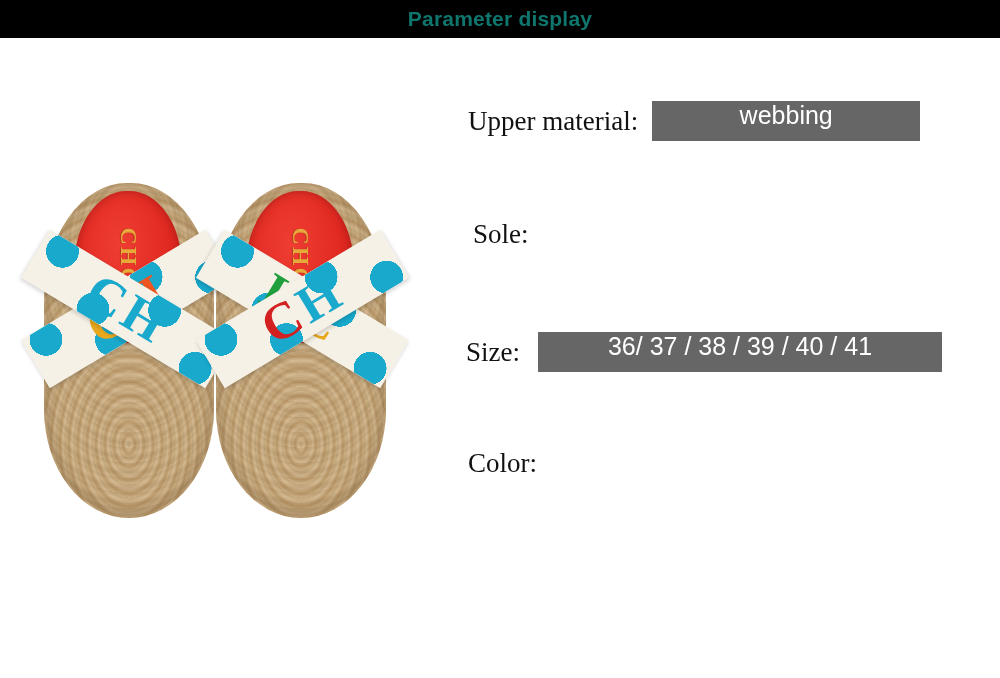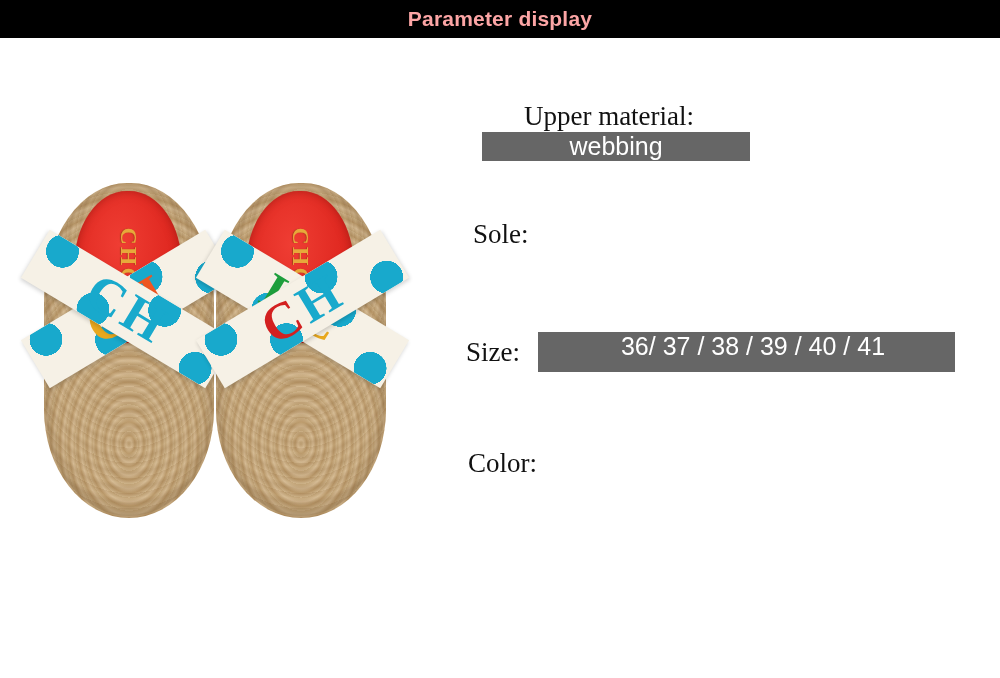--- a/index.html
+++ b/index.html
@@ -20,21 +20,21 @@
     position: absolute;
     left: 0; top: 0;
     width: 1000px;
     height: 38px;
     background: #000000;
     display: flex;
     align-items: center;
     justify-content: center;
   }
   .header-title {
-    color: #fca5a5;
+    color: #0f766e;
     font-family: "Liberation Sans", sans-serif;
     font-weight: bold;
     font-size: 21px;
     letter-spacing: .2px;
   }
 
   
   .content {
     position: absolute;
     left: 0; top: 38px;
@@ -197,28 +197,28 @@
     justify-content: center;
   }
   .spec-value {
     color: #ffffff;
     font-family: "Liberation Sans", sans-serif;
     font-size: 25px;
     white-space: nowrap;
   }
 
   
-  #row-upper  { left: 468px; top: 63px; flex-direction: column;  }
+  #row-upper  { left: 468px; top: 63px;  }
   #row-upper  .spec-value-box { width: 268px; margin-left: 14px; }
 
   #row-sole   { left: 473px; top: 176px; }
   #row-sole   .spec-value-box { width: 339px; margin-left: 72px; }
 
   #row-size   { left: 466px; top: 294px; }
-  #row-size   .spec-value-box { width: 404px; margin-left: 18px; padding-left: 13px; }
+  #row-size   .spec-value-box { width: 404px; margin-left: 18px; }
 
   #row-color  { left: 468px; top: 405px; }
   #row-color  .spec-value-box { width: 390px; margin-left: 12px; }
 </style>
 </head>
 <body>
 
 <div class="header-bar">
   <div class="header-title">Parameter display</div>
 </div>

